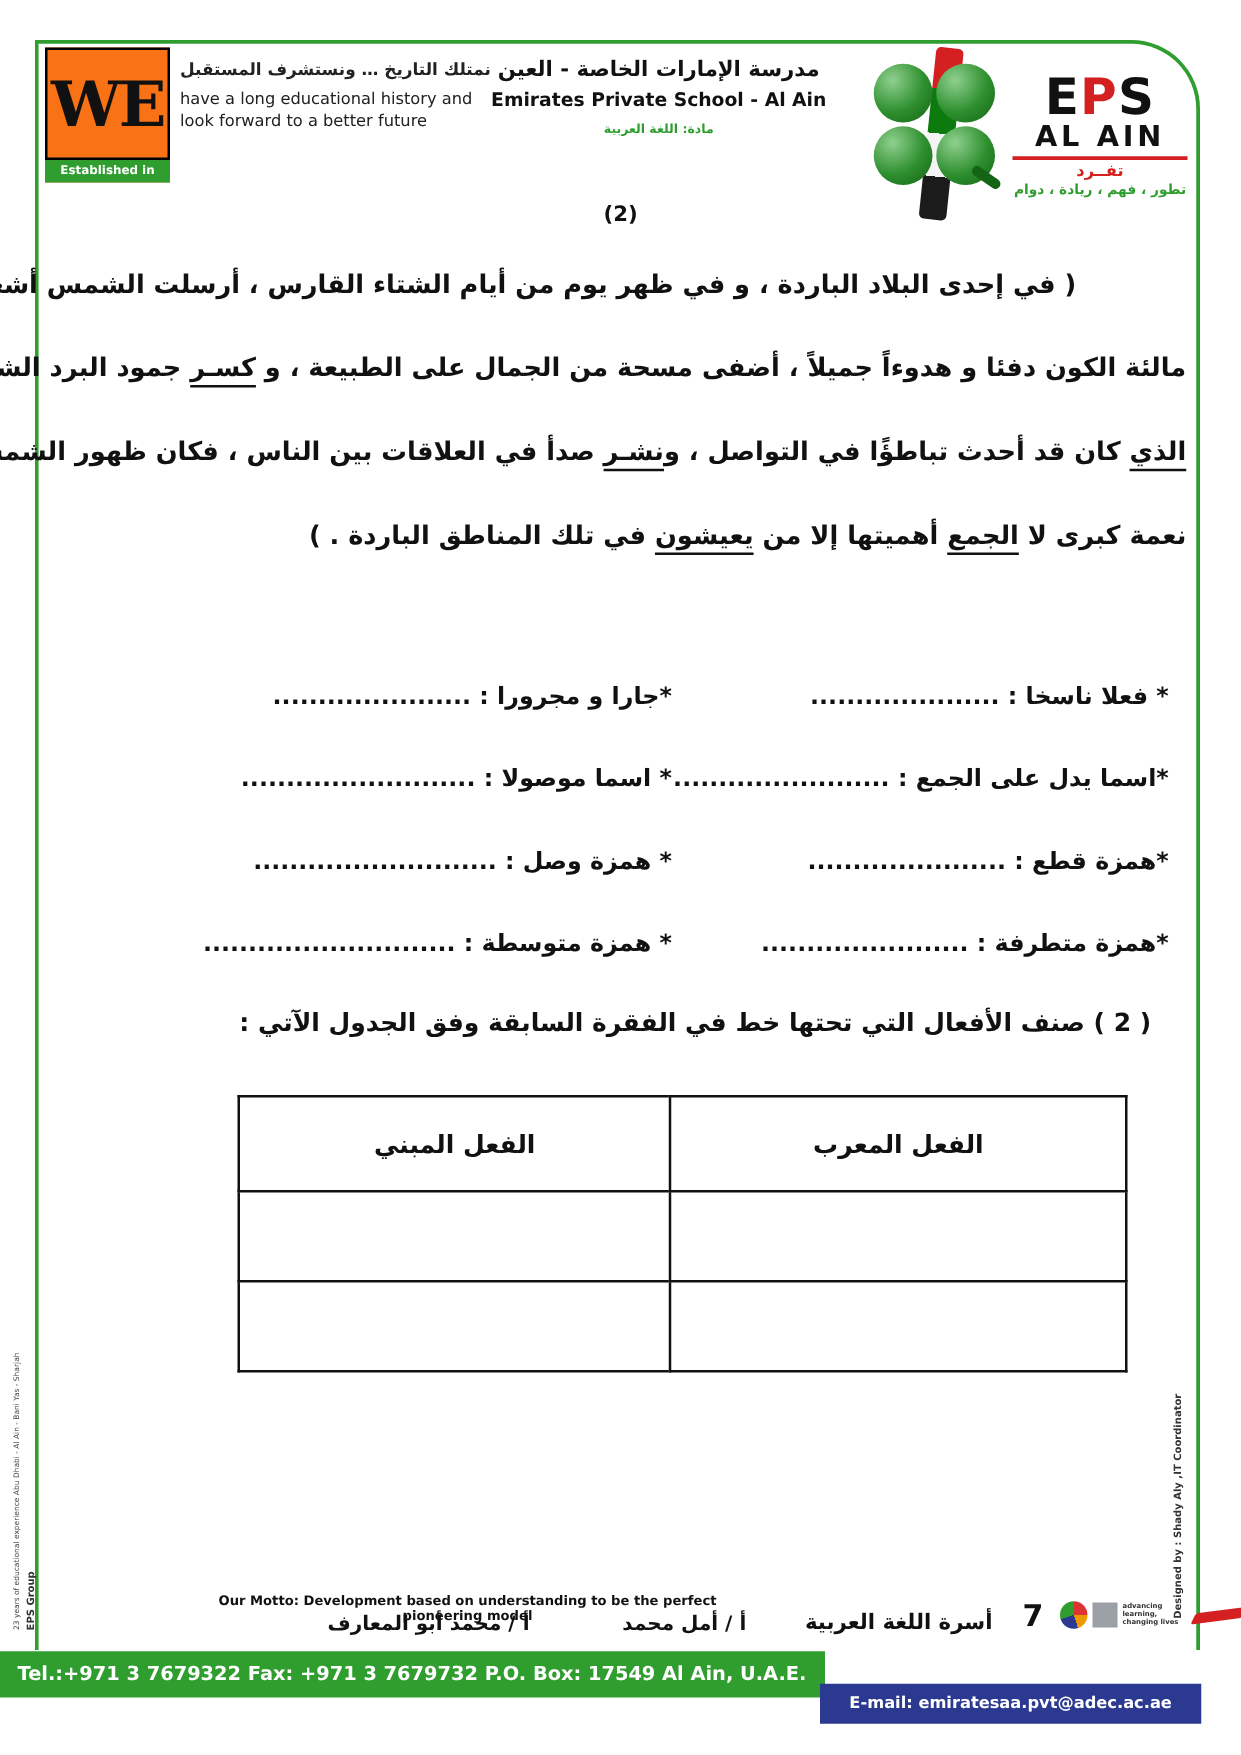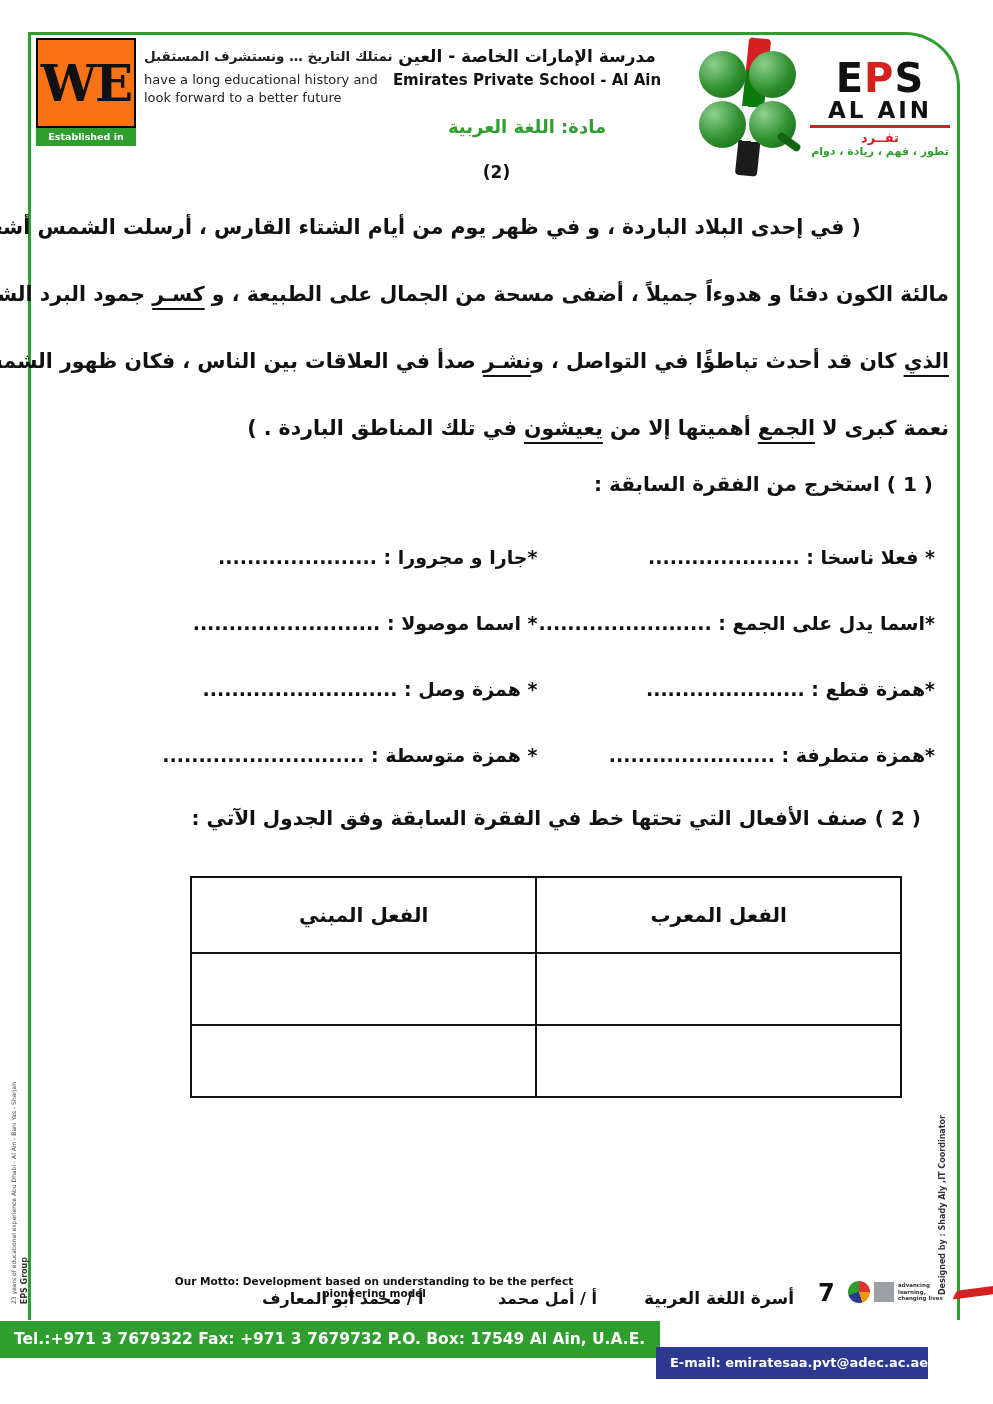--- a/index.html
+++ b/index.html
@@ -18,21 +18,21 @@
               font-family:"DejaVu Serif",serif;font-weight:bold;font-size:50px;letter-spacing:-2px;}
   .we-strip{background:var(--green);color:#fff;font-size:9.5px;font-weight:bold;text-align:center;height:18px;line-height:18px;}
 
   .taglines{position:absolute;left:144px;top:48px;width:255px;}
   .tag-ar{direction:rtl;text-align:left;font-size:13.5px;font-weight:bold;color:#222;margin-bottom:7px;}
   .tag-en{font-size:13px;color:#222;line-height:1.35;}
 
   .center-head{position:absolute;left:352px;top:46px;width:350px;text-align:center;}
   .school-ar{direction:rtl;font-size:17px;font-weight:bold;}
   .school-en{font-size:15px;font-weight:bold;margin-top:5px;}
-  .subject{direction:rtl;font-size:18px;font-weight:bold;color:var(--green);margin-top:27px;}
+  .subject{direction:rtl;font-size:10px;font-weight:bold;color:var(--green);margin-top:9px;}
 
   .eps-logo{position:absolute;left:690px;top:36px;width:275px;height:140px;}
   .flag-ribbon{position:absolute;left:52px;top:2px;width:22px;height:138px;transform:rotate(6deg);
                background:linear-gradient(to bottom,var(--red) 0 24%,#0c7a0c 24% 50%,#f4f4f4 50% 75%,#1b1b1b 75% 100%);
                border-radius:4px;z-index:0;}
   .clover{position:absolute;left:8px;top:14px;width:100px;height:100px;z-index:1;}
   .leaf{position:absolute;width:47px;height:47px;border-radius:50%;
         background:radial-gradient(circle at 32% 28%,#8fd08f 0%,#2e8f2e 55%,#146414 100%);}
   .leaf.l1{left:1px;top:1px;} .leaf.l2{left:51px;top:1px;}
   .leaf.l3{left:1px;top:51px;} .leaf.l4{left:51px;top:51px;}
@@ -78,22 +78,22 @@
   .page-num{position:absolute;left:818px;top:1279px;font-size:24px;font-weight:bold;}
   .logos{position:absolute;left:848px;top:1281px;display:flex;align-items:center;gap:4px;}
   .logo-circle{width:22px;height:22px;border-radius:50%;
                background:conic-gradient(#d33 0 25%,#e90 25% 45%,#2b3990 45% 70%,#2f9e2f 70% 100%);}
   .logo-square{width:20px;height:20px;background:#9aa0a6;}
   .logo-text{font-size:5.5px;line-height:1.25;color:#333;width:54px;font-weight:bold;}
   .logo-swoosh{width:38px;height:9px;background:var(--red);transform:skewX(-32deg) rotate(-8deg);border-radius:2px;}
 
   .tel-bar{position:absolute;left:0;top:1321px;width:660px;height:37px;background:var(--green);
            color:#fff;font-weight:bold;font-size:15.5px;line-height:37px;padding-left:14px;}
-  .email-bar{position:absolute;left:656px;top:1347px;width:272px;height:32px;background:var(--blue);
-             color:#fff;font-weight:bold;font-size:13px;line-height:32px;text-align:right;}
+  .email-bar{position:absolute;left:656px;top:1347px;width:305px;height:32px;background:var(--blue);
+             color:#fff;font-weight:bold;font-size:13px;line-height:32px;text-align:center;}
 
   .side-left-1{position:absolute;left:20px;bottom:100px;writing-mode:vertical-rl;transform:rotate(180deg);
                font-size:8px;font-weight:bold;color:#333;}
   .side-left-2{position:absolute;left:10px;bottom:100px;writing-mode:vertical-rl;transform:rotate(180deg);
                font-size:6px;color:#444;}
   .side-right{position:absolute;left:938px;top:1115px;writing-mode:vertical-rl;transform:rotate(180deg);
               font-size:8px;font-weight:bold;color:#333;}
 </style>
 </head>
 <body>
@@ -141,21 +141,20 @@
 
   <div class="sec-num">(2)</div>
 
   <div class="paragraph">
       <div class="p-line indent"><span>( في إحدى البلاد الباردة ، و في ظهر يوم من أيام الشتاء القارس ، أرسلت الشمس أشعتها</span></div>
       <div class="p-line"><span>مالئة الكون دفئا و هدوءاً جميلاً ، أضفى مسحة من الجمال على الطبيعة ، و </span><span class="u">كسـر</span><span> جمود البرد الشديد</span></div>
       <div class="p-line"><span class="u">الذي</span><span> كان قد أحدث تباطؤًا في التواصل ،  و</span><span class="u">نشـر</span><span> صدأ في العلاقات بين الناس ، فكان ظهور الشمس شتاء</span></div>
       <div class="p-line last"><span>نعمة كبرى لا </span><span class="u">الجمع</span><span> أهميتها إلا من </span><span class="u">يعيشون</span><span> في تلك المناطق الباردة . )</span></div>
     </div>
 
-  <div class="q1-head">( 1 ) استخرج من الفقرة السابقة :</div>
   <div class="q1-items">
       <div class="q1-row">
         <div class="q1-cell">* فعلا ناسخا : .....................</div>
         <div class="q1-cell">*جارا و مجرورا  : ......................</div>
       </div>
       <div class="q1-row">
         <div class="q1-cell">*اسما يدل على الجمع : ........................</div>
         <div class="q1-cell">* اسما موصولا : ..........................</div>
       </div>
       <div class="q1-row">

